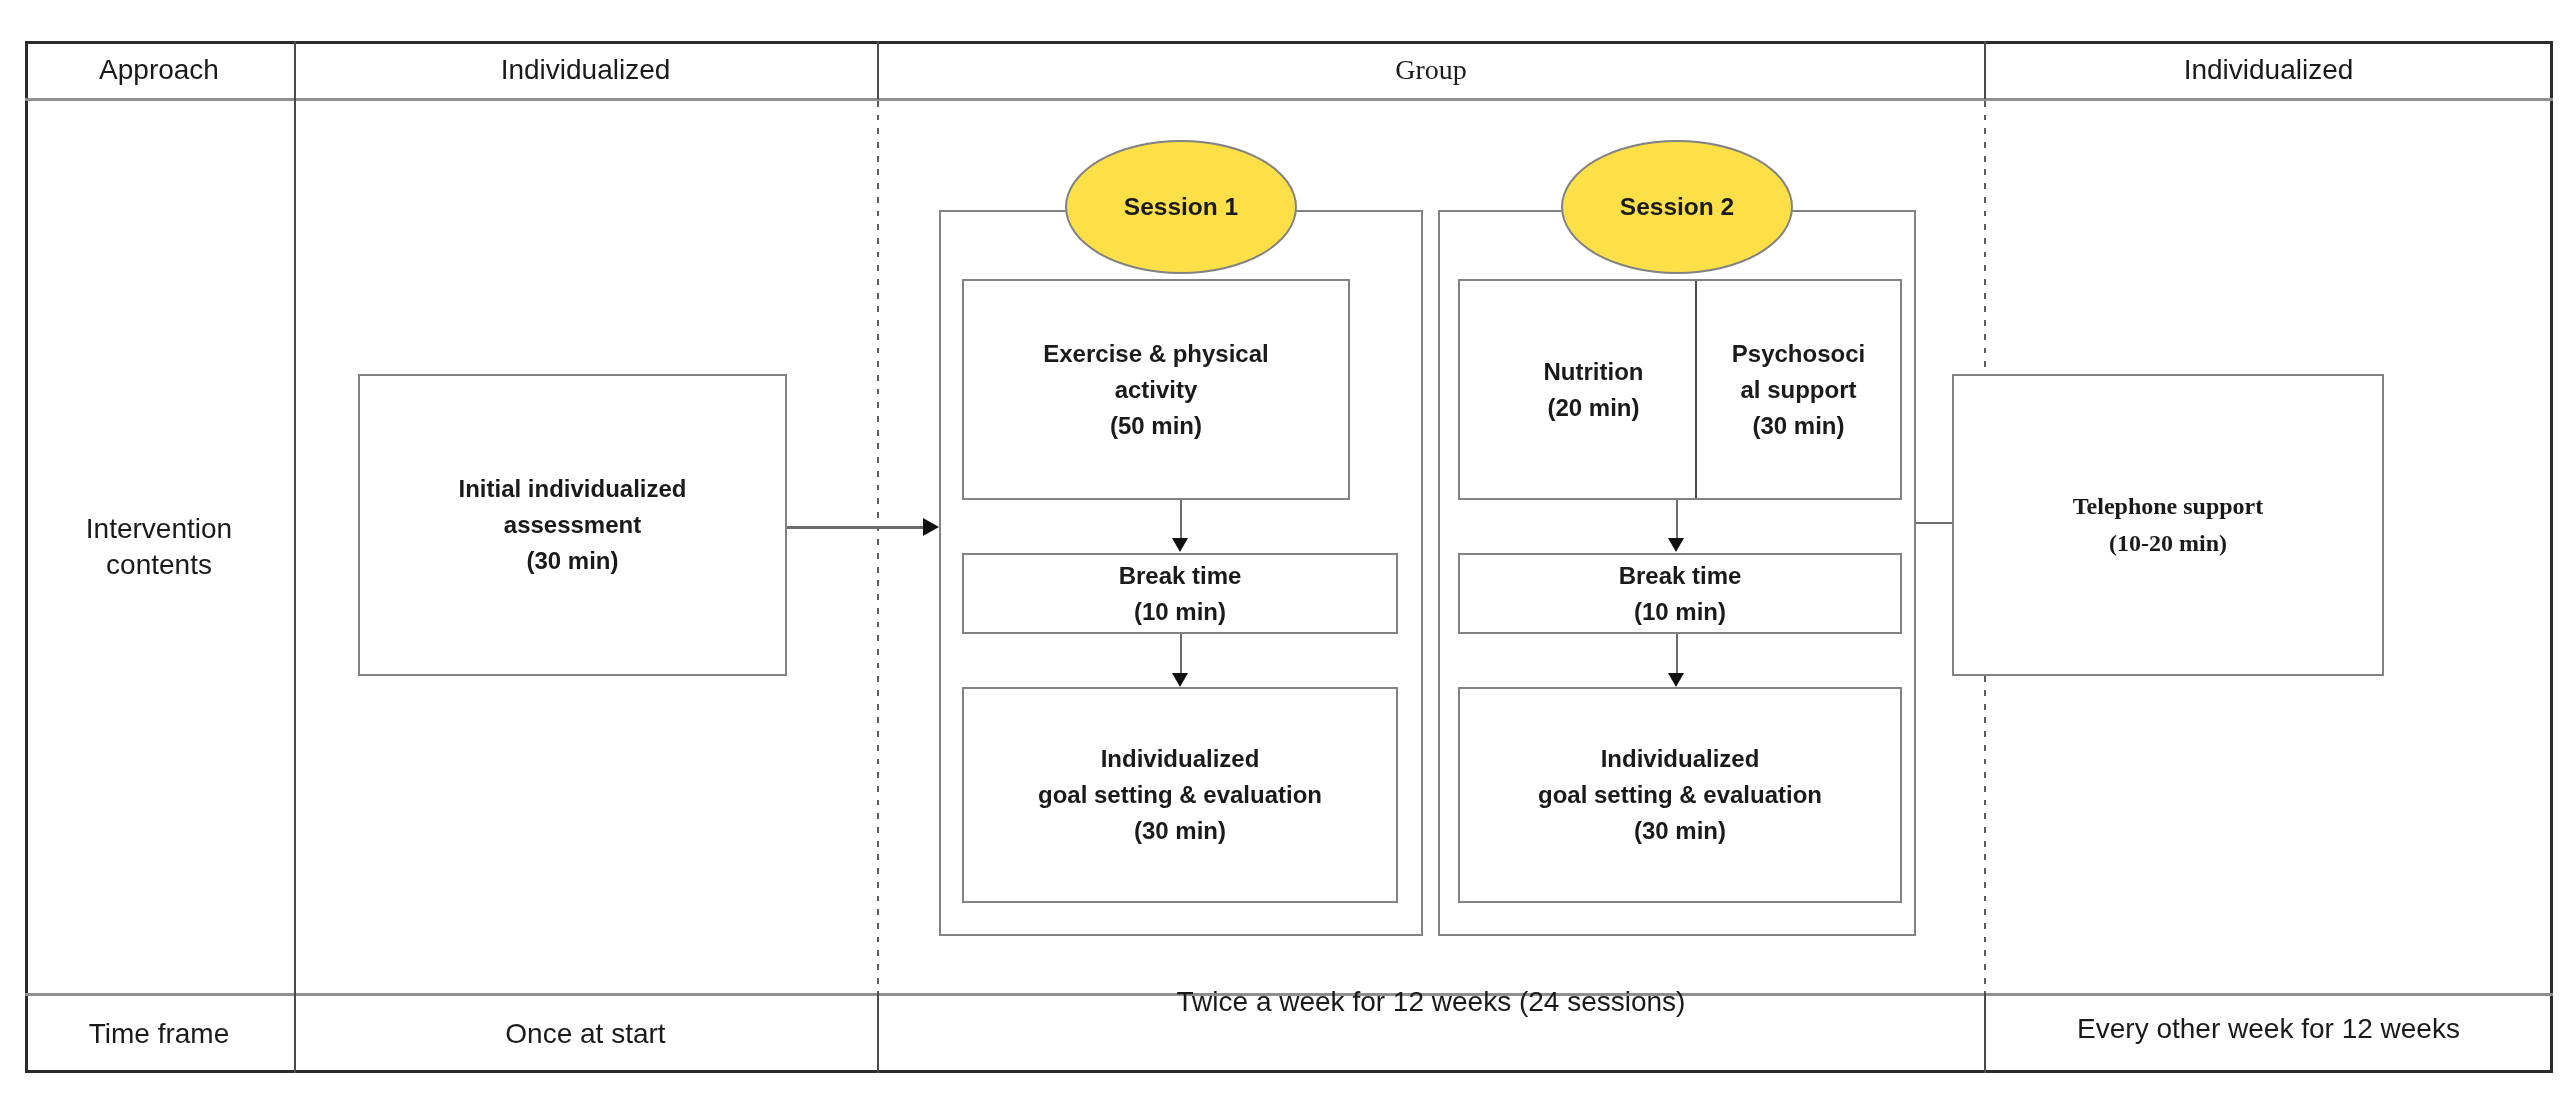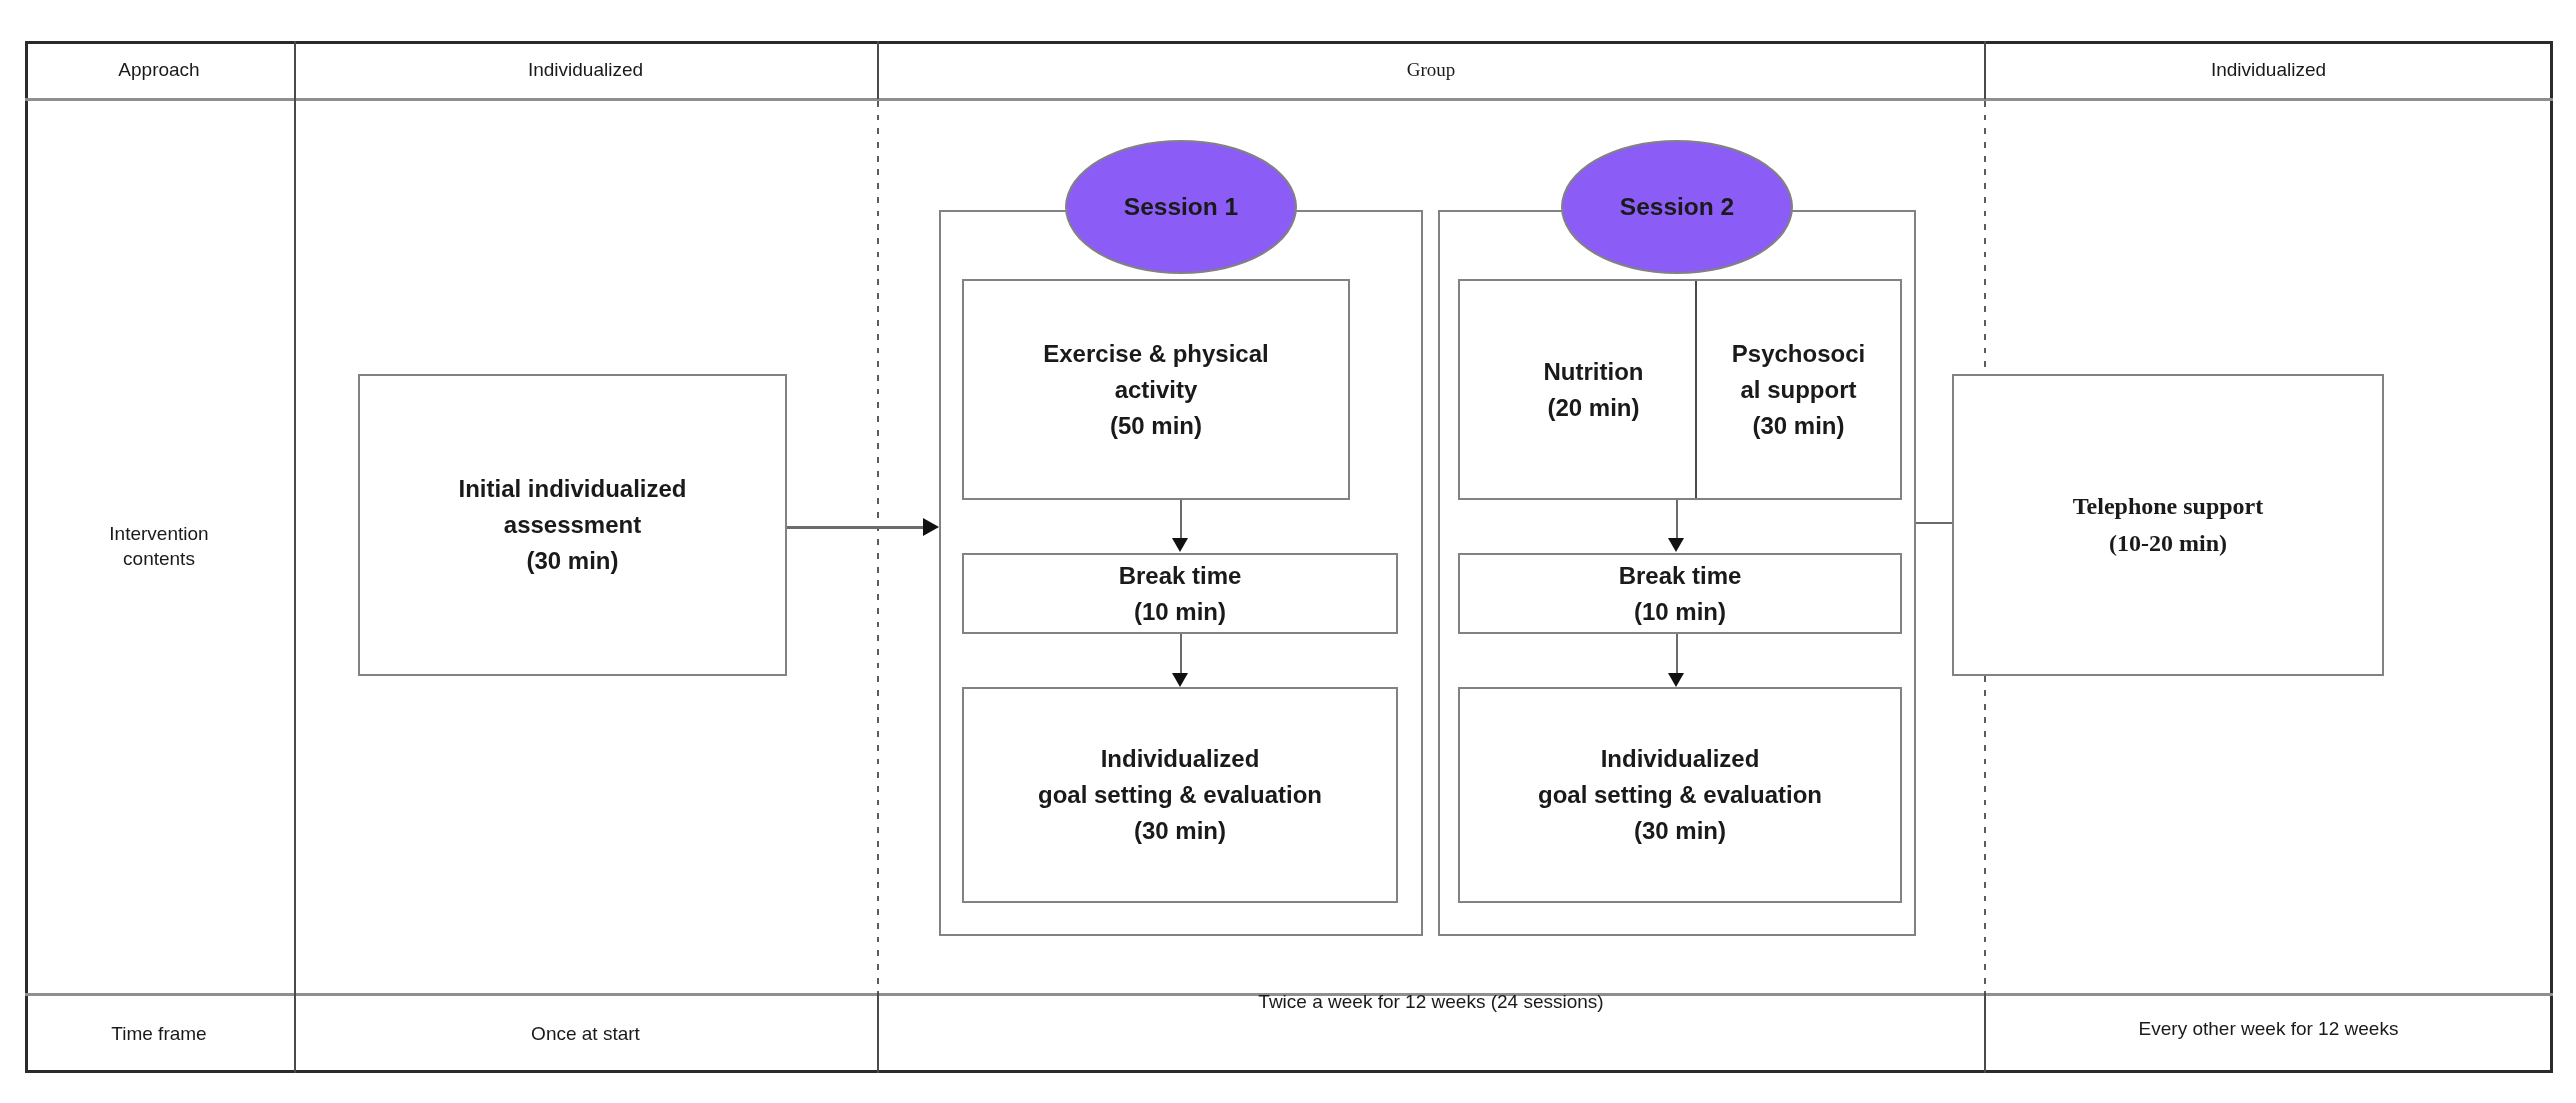--- a/index.html
+++ b/index.html
@@ -24,37 +24,37 @@
     border:3.6px solid var(--outer_border);box-sizing:border-box;
   }
   .hline{background:var(--row_line);height:2.9px;}
   .vline{background:var(--divider);width:2.2px;}
   .vdash{
     width:2.2px;
     background:repeating-linear-gradient(to bottom,var(--dashed_line) 0 5.8px,transparent 5.8px 13.7px);
   }
   .cell{
     display:flex;align-items:center;justify-content:center;text-align:center;
-    font-size:19px;line-height:1.3;white-space:pre-line;
+    font-size:28px;line-height:1.3;white-space:pre-line;
   }
   .box{
     border:2.2px solid var(--box_border);box-sizing:border-box;background:#fff;
     display:flex;align-items:center;justify-content:center;text-align:center;
     font-weight:bold;font-size:24px;line-height:1.5;white-space:pre-line;
     z-index:1;
   }
   .box.plain{background:transparent;z-index:0;}
   .box.serif{font-family:"Liberation Serif",serif;}
   .split-cell{
     flex:1;height:100%;display:flex;align-items:center;justify-content:center;
     text-align:center;white-space:pre-line;box-sizing:border-box;
   }
   .split-cell.first{border-right:2.2px solid var(--divider);margin-left:32px;}
   .ellipse{
-    border:2.2px solid var(--box_border);border-radius:50%;background:#8b5cf6;
+    border:2.2px solid var(--box_border);border-radius:50%;background:#fde047;
     display:flex;align-items:center;justify-content:center;
     font-weight:bold;font-size:24.5px;z-index:3;box-sizing:border-box;
   }
   .aline{background:var(--arrow_line);}
   .head-right{
     width:0;height:0;
     border-top:9.4px solid transparent;border-bottom:9.4px solid transparent;
     border-left:16px solid var(--arrow_head);
   }
   .head-down{

